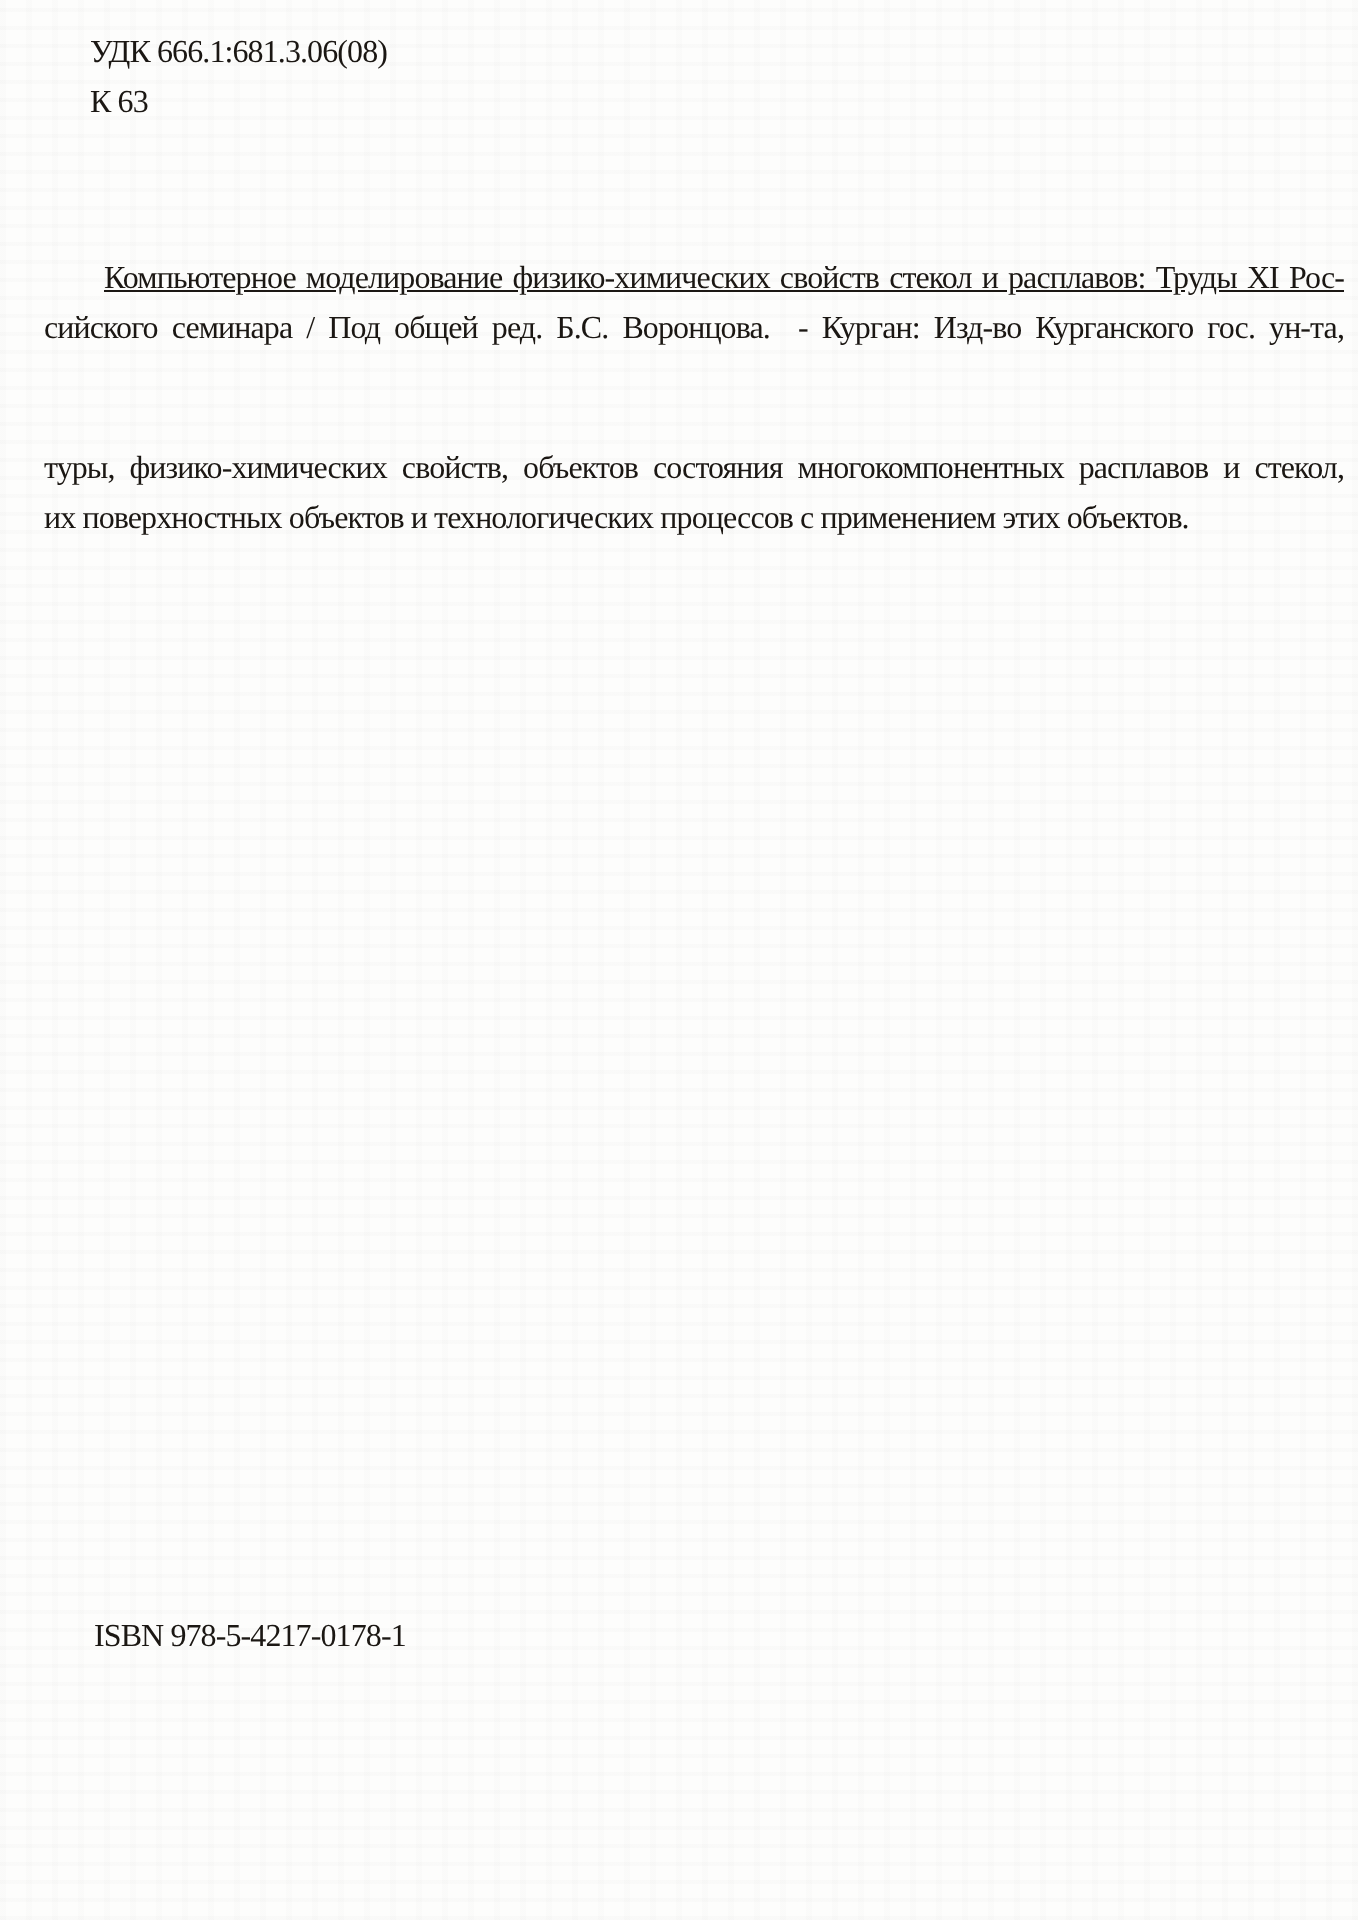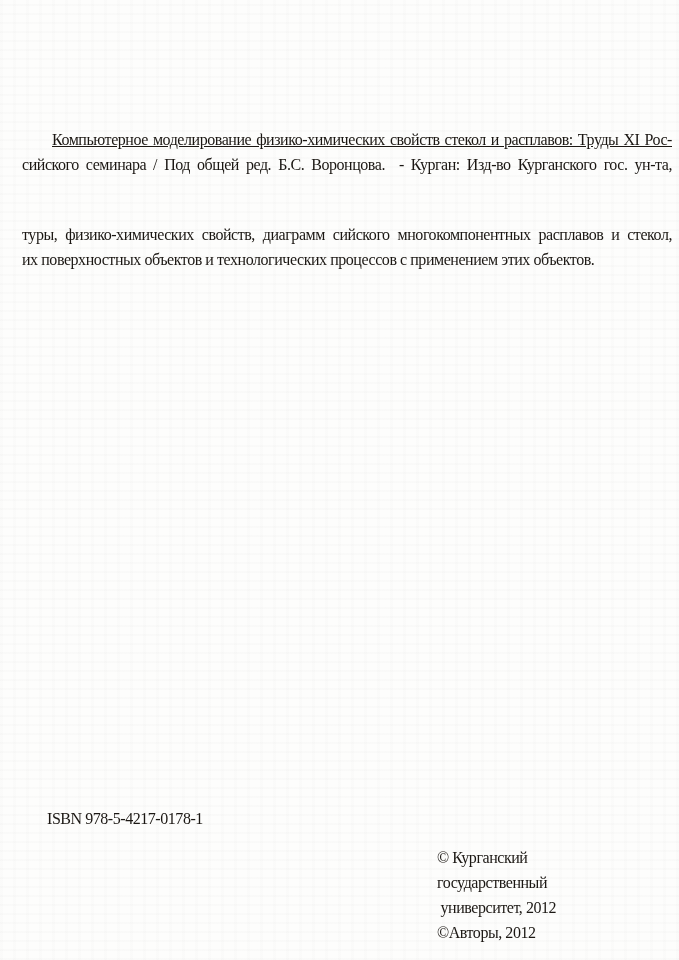--- a/index.html
+++ b/index.html
@@ -63,33 +63,31 @@
     top: 845px;
     line-height: 25px;
     white-space: nowrap;
   }
 </style>
 </head>
 <body>
 
 <div class="page">
 
+  <div class="udc-block">
+    <div class="pline">УДК 666.1:681.3.06(08)</div>
+    <div class="pline">К 63</div>
+  </div>
 
   <div class="para para-bib">
     <div class="pline just indent">Компьютерное моделирование физико-химических свойств стекол и расплавов: Труды XI Рос-</div>
     <div class="pline just">сийского семинара / Под общей ред. Б.С. Воронцова.&nbsp; - Курган: Изд-во Курганского гос. ун-та,</div>
   </div>
 
   <div class="para para-abstract">
-    <div class="pline just">туры, физико-химических свойств, диаграмм сийского многокомпонентных расплавов и стекол,</div>
+    <div class="pline just">туры, физико-химических свойств, объектов состояния многокомпонентных расплавов и стекол,</div>
     <div class="pline">их поверхностных объектов и технологических процессов с применением этих объектов.</div>
   </div>
 
   <div class="isbn-line">ISBN 978-5-4217-0178-1</div>
 
-  <div class="copyright-block">
-    <div class="pline">© Курганский</div>
-    <div class="pline">государственный</div>
-    <div class="pline">&nbsp;университет, 2012</div>
-    <div class="pline">©Авторы, 2012</div>
-  </div>
 
 </div>
 
 </body></html>

